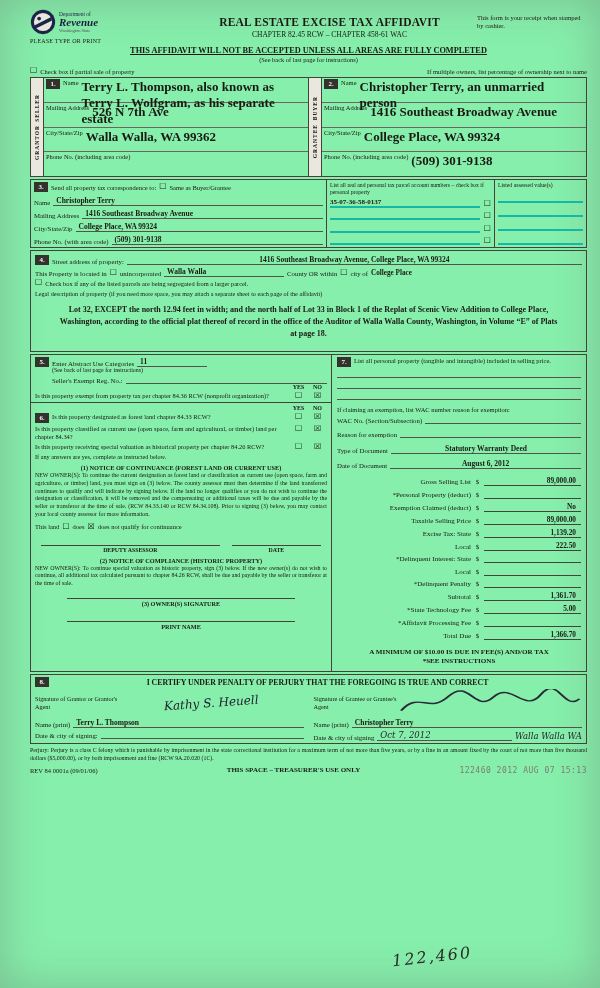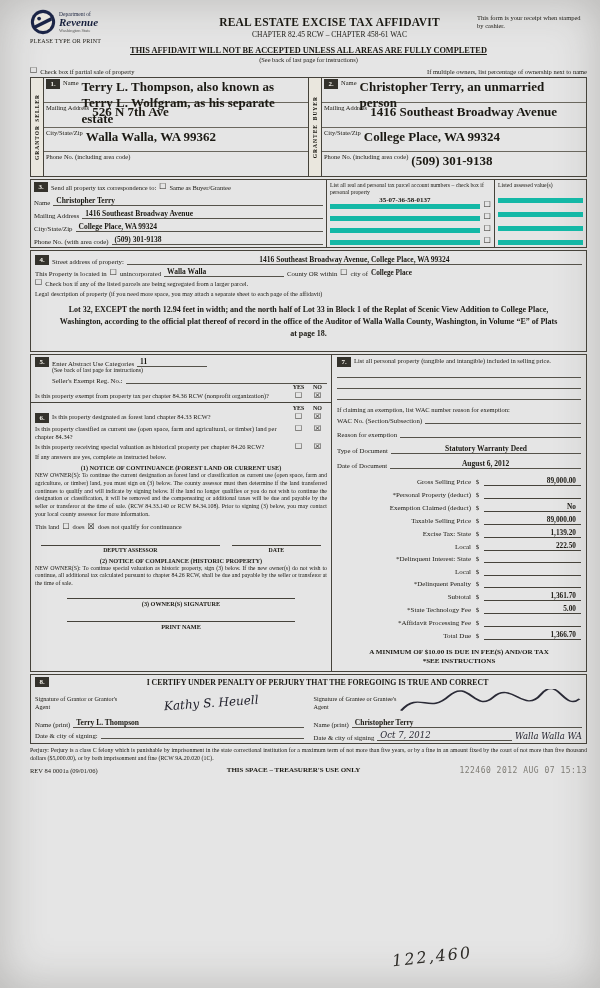--- a/index.html
+++ b/index.html
@@ -1,18 +1,18 @@
 <!DOCTYPE html>
 <html><head>
 <meta charset="utf-8">
 <style>
 *{box-sizing:border-box;margin:0;padding:0}
 html,body{width:600px;height:988px}
 body{background:#b8b6b0;font-family:"Liberation Serif","DejaVu Serif",serif;color:#1b1913;position:relative}
-.page{position:absolute;inset:0;background:#e5e5e5;box-shadow:inset 0 0 45px rgba(90,88,80,.32);overflow:hidden}
+.page{position:absolute;inset:0;background:#86efac;box-shadow:inset 0 0 45px rgba(90,88,80,.32);overflow:hidden}
 .content{position:absolute;left:30px;right:13px;top:9px;bottom:0}
 .bold{font-weight:bold}
 .cb{font-family:"DejaVu Sans",sans-serif;font-size:8px;line-height:1;display:inline-block;flex:0 0 auto}
 .num{display:inline-block;min-width:14px;height:10px;background:#34322c;color:#f5f3ec;font-size:7px;font-weight:bold;text-align:center;line-height:10px;padding:0 1px;flex:0 0 auto}
 .box{border:1px solid #45423a}
 .uline{border-bottom:1px solid #55524a;flex:1;min-height:9px;padding:0 3px;font-size:7.5px}
 .fld{display:flex;align-items:flex-end;gap:3px;font-size:6.8px;margin-top:2px}
 
 .hdr{display:flex;align-items:flex-start}
 .hleft{width:152px}
@@ -42,21 +42,21 @@
 .pval{font-size:13px;font-weight:bold}
 .namerow{min-height:25px}
 
 .sec3{margin-top:2px;display:flex;font-size:6.5px}
 .s3left{width:295px;padding:2px 3px;display:flex;flex-direction:column;gap:1px}
 .s3corr{display:flex;gap:3px;align-items:center;margin-bottom:1px}
 .s3mid{width:168px;border-left:1px solid #45423a;padding:2px 3px;display:flex;flex-direction:column}
 .s3right{flex:1;border-left:1px solid #45423a;padding:2px 3px;display:flex;flex-direction:column}
 .s3h{font-size:5.7px;line-height:1.2}
 .s3row{display:flex;align-items:flex-end;gap:4px;flex:1}
-.s3ul{flex:1;border-bottom:5px solid #14b8a6;text-align:center;font-size:7px;font-weight:bold;min-height:9px}
+.s3ul{flex:1;border-bottom:2px solid #14b8a6;text-align:left;font-size:7px;font-weight:bold;min-height:9px}
 
 .sec4{margin-top:2px;padding:2px 4px;font-size:6.8px}
 .s4r{display:flex;gap:3px;align-items:flex-end;margin-top:2px}
 .legal-lab{font-size:6.2px;margin-top:3px}
 .legal{font-weight:bold;font-size:8px;text-align:center;padding:7px 24px 9px;line-height:1.5}
 
 .twocol{display:flex;margin-top:2px;align-items:stretch}
 .leftcol{width:302px;display:flex;flex-direction:column}
 .sec5{padding:2px 4px;font-size:6.6px}
 .sec6{border-top:none;flex:1;padding:2px 4px 4px;font-size:6.6px;display:flex;flex-direction:column}
@@ -387,21 +387,21 @@
         <span>Type of Document</span>
         <span class="uline bold" style="text-align:center">Statutory Warranty Deed</span>
       </div>
       <div class="fld" style="margin-top:5px">
         <span>Date of Document</span>
         <span class="uline bold" style="text-align:center">August 6, 2012</span>
       </div>
 
       <div style="margin-top:4px">
         <div class="mrow">
-          <span class="mlab">Gross Selling Price</span>
+          <span class="mlab">Gross Selling List</span>
           <span class="mdollar">$</span>
           <span class="mval">89,000.00</span>
         </div>
         <div class="mrow">
           <span class="mlab">*Personal Property (deduct)</span>
           <span class="mdollar">$</span>
           <span class="mval"></span>
         </div>
         <div class="mrow">
           <span class="mlab">Exemption Claimed (deduct)</span>

